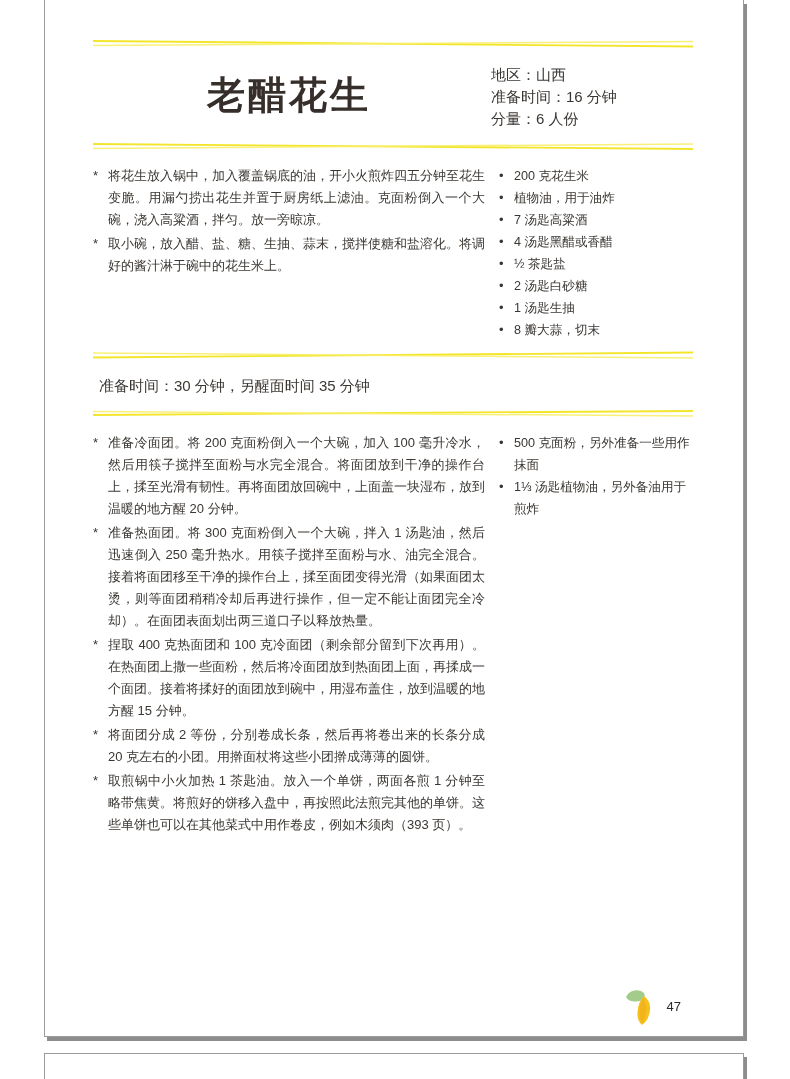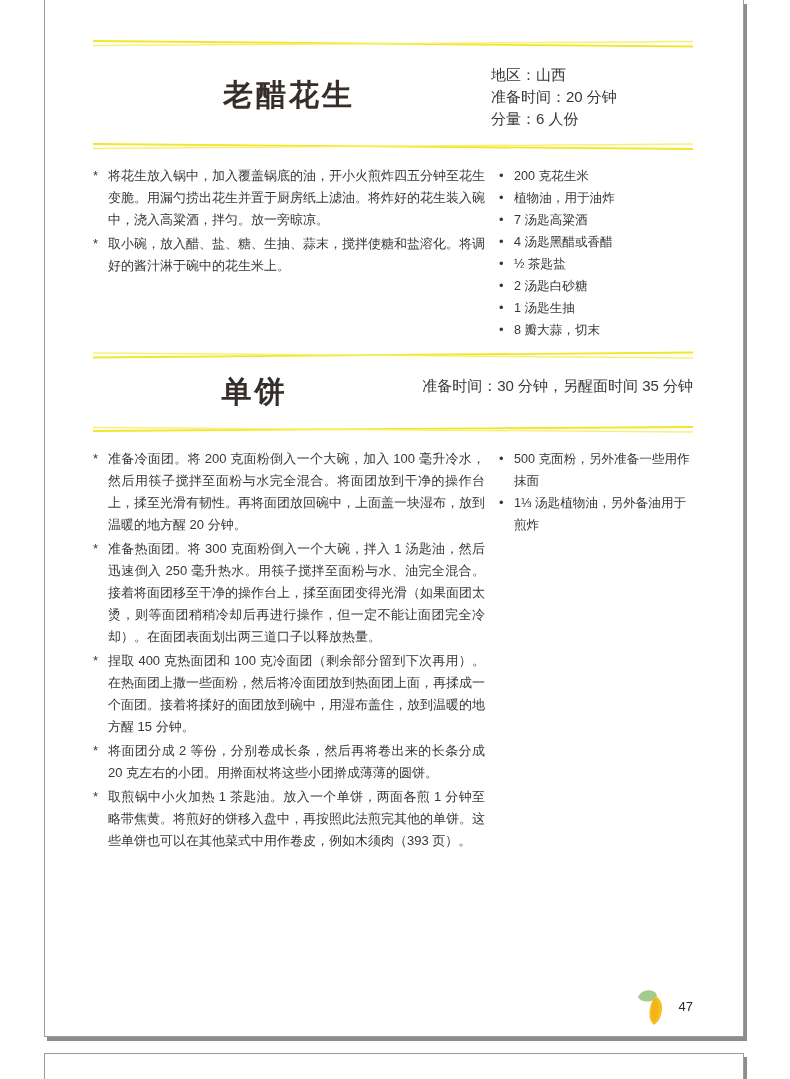--- a/index.html
+++ b/index.html
@@ -31,21 +31,21 @@
   .d1 { margin-top: 38px; }
   .d3 { margin-top: 6px; }
 
   .recipe-header { display: flex; margin: 10px 0 10px; }
   .title-wrap {
     width: 392px;
     display: flex; align-items: center; justify-content: center;
   }
   .recipe-title {
     margin: 0;
-    font-size: 30px;
+    font-size: 38px;
     font-weight: 700;
     letter-spacing: 3px;
     color: #362e2a;
   }
   .meta {
     flex: 1;
     margin-left: 6px;
     padding-top: 3px;
     font-size: 15px;
     line-height: 22px;
@@ -60,21 +60,21 @@
   .step-text { flex: 1; text-align: justify; }
 
   .ingredients { flex: 1; margin-left: 14px; font-size: 12.6px; line-height: 22px; }
   .ing { display: flex; }
   .ing-dot { width: 15px; flex: none; font-size: 13px; }
 
   .body-1 { min-height: 178px; }
 
   .footer {
     position: absolute;
-    right: 50px; bottom: 9px;
+    right: 62px; bottom: 9px;
     display: flex; align-items: center; gap: 9px;
   }
   .page-number { font-size: 13px; color: #2e2a28; }
   .logo-svg { display: block; }
 </style>
 </head>
 <body>
 
 <div class="canvas">
   <div class="page page-main">
@@ -84,35 +84,35 @@
         <line x1="0" y1="3" x2="600" y2="8.5" stroke="#f2e41f" stroke-width="1.8" opacity="0.95"></line>
         <line x1="0" y1="7.5" x2="600" y2="3.5" stroke="#f8ef6a" stroke-width="1.5" opacity="0.9"></line>
       </svg>
 
       <div class="recipe-header">
         <div class="title-wrap">
           <h1 class="recipe-title">老醋花生</h1>
         </div>
         <div class="meta">
           <div class="meta-line">地区：山西</div>
-          <div class="meta-line">准备时间：20 分钟</div>
+          <div class="meta-line">准备时间：16 分钟</div>
           <div class="meta-line">分量：6 人份</div>
         </div>
       </div>
 
       <svg class="divider" viewBox="0 0 600 13" preserveAspectRatio="none">
         <line x1="0" y1="4" x2="600" y2="9" stroke="#f2e41f" stroke-width="1.8" opacity="0.95"></line>
         <line x1="0" y1="8.5" x2="600" y2="4" stroke="#f8ef6a" stroke-width="1.5" opacity="0.9"></line>
       </svg>
 
       <div class="recipe-body body-1">
         <div class="steps">
           <div class="step">
             <span class="step-marker">*</span>
-            <span class="step-text">将花生放入锅中，加入覆盖锅底的油，开小火煎炸四五分钟至花生变脆。用漏勺捞出花生并置于厨房纸上滤油。将炸好的花生装入碗中，浇入高粱酒，拌匀。放一旁晾凉。</span>
+            <span class="step-text">将花生放入锅中，加入覆盖锅底的油，开小火煎炸四五分钟至花生变脆。用漏勺捞出花生并置于厨房纸上滤油。克面粉倒入一个大碗，浇入高粱酒，拌匀。放一旁晾凉。</span>
           </div>
           <div class="step">
             <span class="step-marker">*</span>
             <span class="step-text">取小碗，放入醋、盐、糖、生抽、蒜末，搅拌使糖和盐溶化。将调好的酱汁淋于碗中的花生米上。</span>
           </div>
         </div>
         <div class="ingredients">
           <div class="ing">
             <span class="ing-dot">•</span>
             <span>200 克花生米</span>
@@ -147,23 +147,20 @@
           </div>
         </div>
       </div>
 
       <svg class="divider d3" viewBox="0 0 600 13" preserveAspectRatio="none">
         <line x1="0" y1="8.5" x2="600" y2="3.5" stroke="#f2e41f" stroke-width="1.8" opacity="0.95"></line>
         <line x1="0" y1="4" x2="600" y2="9" stroke="#f8ef6a" stroke-width="1.5" opacity="0.9"></line>
       </svg>
 
       <div class="recipe-header">
-        <div class="title-wrap">
-          <h1 class="recipe-title">单饼</h1>
-        </div>
         <div class="meta">
           <div class="meta-line">准备时间：30 分钟，另醒面时间 35 分钟</div>
         </div>
       </div>
 
       <svg class="divider" viewBox="0 0 600 13" preserveAspectRatio="none">
         <line x1="0" y1="8" x2="600" y2="4" stroke="#f2e41f" stroke-width="1.8" opacity="0.95"></line>
         <line x1="0" y1="4.5" x2="600" y2="9" stroke="#f8ef6a" stroke-width="1.5" opacity="0.9"></line>
       </svg>
 

